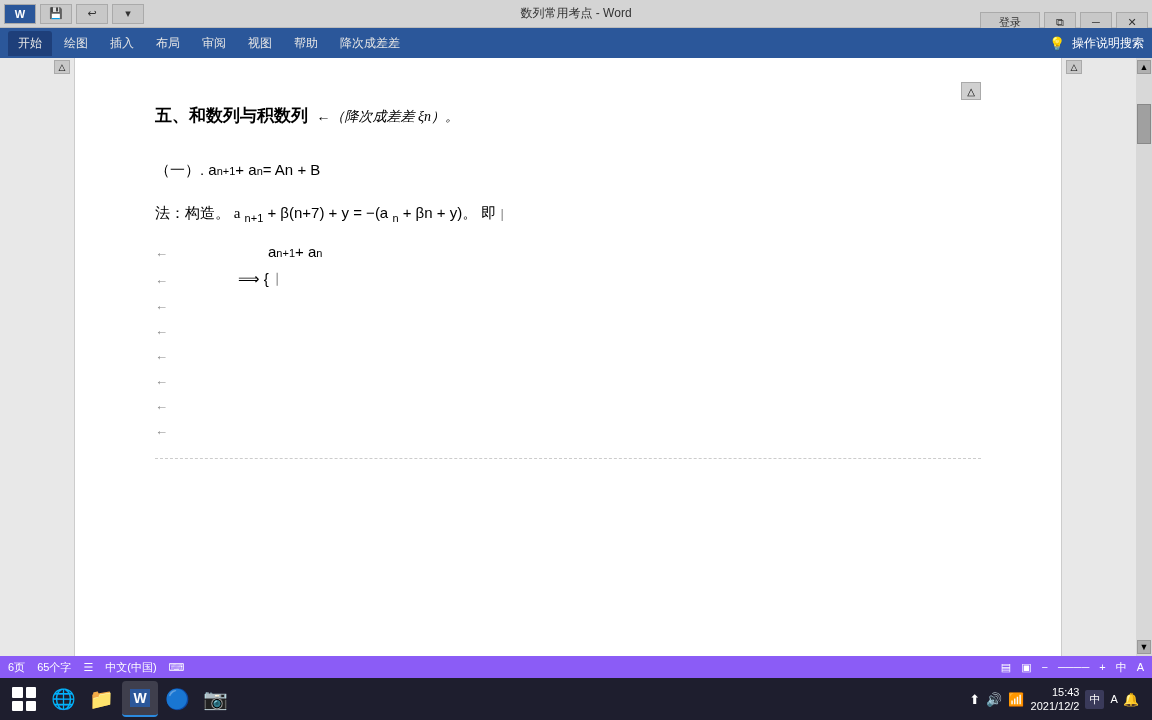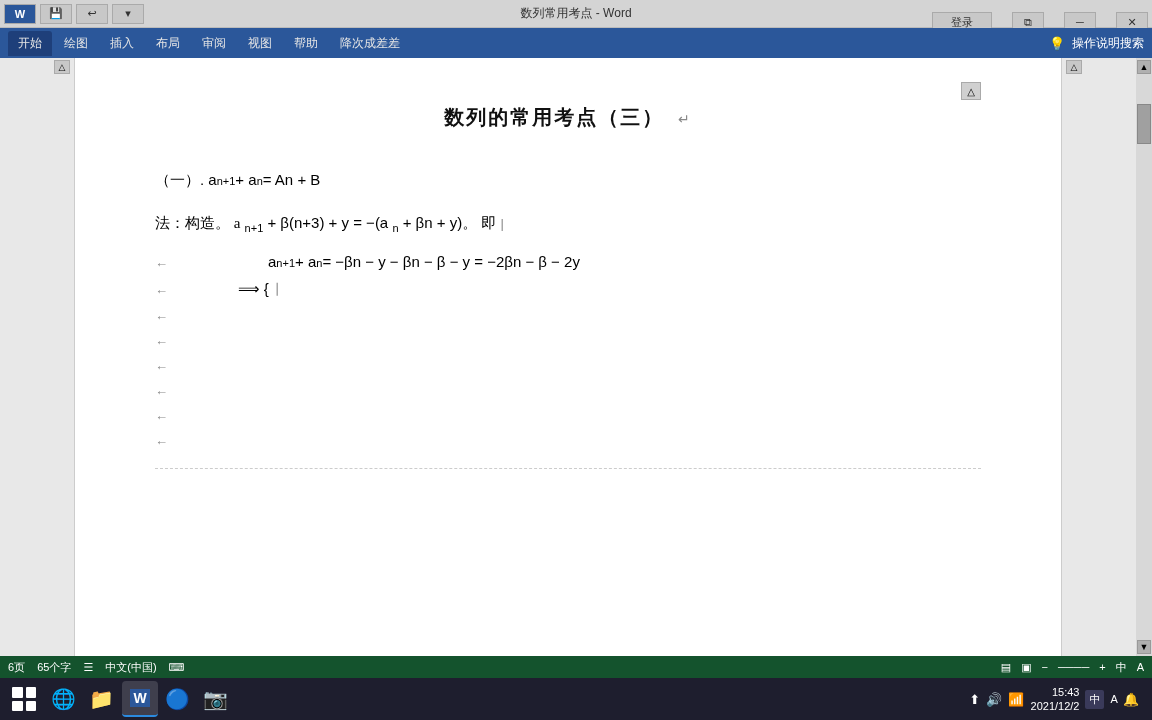--- a/index.html
+++ b/index.html
@@ -31,21 +31,21 @@
     #title-bar-center {
       position: absolute;
       left: 50%;
       transform: translateX(-50%);
       font-size: 12px;
       color: #333;
     }
     #title-bar-right {
       display: flex;
       align-items: center;
-      gap: 20px;
+      gap: 4px;
       margin-left: auto;
       margin-top: 17px;
     }
     .title-btn {
       width: 32px;
       height: 20px;
       background: #c8c8c8;
       border: 1px solid #aaa;
       font-size: 11px;
       display: flex;
@@ -222,51 +222,50 @@
       <div style="width:16px;height:14px;background:#c8c8c8;border:1px solid #aaa;display:flex;align-items:center;justify-content:center;font-size:9px;">△</div>
     </div>
   </div>
 
   <div id="document-area" style="flex:1;background:white;overflow-y:auto;padding:24px 80px;">
 
     <div style="display:flex;justify-content:flex-end;margin-bottom:4px;">
       <div style="width:20px;height:18px;background:#d0d0d0;border:1px solid #aaa;display:flex;align-items:center;justify-content:center;font-size:10px;cursor:pointer;">△</div>
     </div>
 
-    <div class="doc-title">
-      <span>数列的常用考点（三）</span>
-      <span style="font-size:14px;color:#888;margin-left:6px;font-weight:normal;">↵</span>
-    </div>
-
+
+    <div style="margin-bottom:22px;">
+      <span style="font-size:17px;font-weight:bold;">五、和数列与积数列</span>
+      <span style="font-size:14px;font-family:'KaiTi',cursive;font-style:italic;margin-left:4px;">←（降次成差差 ξn）。</span>
+    </div>
 
     <div style="margin-bottom:18px;display:flex;align-items:baseline;">
       <span style="font-size:15px;margin-top:12px;">（一）.  a</span>
       <span style="font-size:11px;vertical-align:sub;">n+1</span>
       <span style="font-size:15px;"> + a</span>
       <span style="font-size:11px;vertical-align:sub;">n</span>
       <span style="font-size:15px;"> = An + B</span>
       <span style="font-size:13px;color:#aaa;margin-left:8px;"></span>
     </div>
 
     <div style="margin-bottom:14px;font-size:15px;line-height:2;">
       <span style="font-family:'KaiTi',cursive;">法：构造。 a</span>
       <span style="font-size:11px;vertical-align:sub;">n+1</span>
-      <span> + β(n+3) + y = −(a</span>
+      <span> + β(n+7) + y = −(a</span>
       <span style="font-size:11px;vertical-align:sub;">n</span>
       <span> + βn + y)。  即</span>
       <span style="font-size:13px;color:#888;">|</span>
     </div>
 
     <div style="margin-bottom:10px;display:flex;align-items:baseline;">
       <span style="font-size:13px;color:#888;margin-right:40px;">←</span>
       <span style="font-size:15px;margin-left:60px;">a</span>
       <span style="font-size:11px;vertical-align:sub;">n+1</span>
       <span style="font-size:15px;"> + a</span>
       <span style="font-size:11px;vertical-align:sub;">n</span>
-      <span style="font-size:15px;"> = −βn − y − βn − β − y = −2βn − β − 2y</span>
     </div>
 
     <div style="margin-bottom:10px;display:flex;align-items:center;">
       <span style="font-size:13px;color:#888;margin-right:40px;">←</span>
       <span style="font-size:15px;margin-left:30px;">⟹  {</span>
       <span style="font-size:11px;color:#888;margin-left:8px;">▏</span>
     </div>
 
     <div style="margin-bottom:10px;display:flex;">
       <span style="font-size:13px;color:#888;">←</span>
@@ -296,21 +295,21 @@
     </div>
   </div>
 
   <div id="scrollbar-area" style="width:16px;background:#d8d8d8;display:flex;flex-direction:column;align-items:center;padding:2px 0;">
     <div style="width:14px;height:14px;background:#b0b0b0;border:1px solid #999;cursor:pointer;display:flex;align-items:center;justify-content:center;font-size:9px;">▲</div>
     <div style="width:14px;height:40px;background:#a0a0a0;border:1px solid #888;margin-top:30px;cursor:pointer;"></div>
     <div style="margin-top:auto;width:14px;height:14px;background:#b0b0b0;border:1px solid #999;cursor:pointer;display:flex;align-items:center;justify-content:center;font-size:9px;">▼</div>
   </div>
 </div>
 
-<div id="status-bar" style="height:22px;background:#14532d;display:flex;align-items:center;padding:0 8px;gap:12px;font-size:11px;color:white;">
+<div id="status-bar" style="height:22px;background:#8b5cf6;display:flex;align-items:center;padding:0 8px;gap:12px;font-size:11px;color:white;">
   <span>6页</span>
   <span>65个字</span>
   <span>☰</span>
   <span>中文(中国)</span>
   <span>⌨</span>
   <div id="status-bar-right" style="margin-left:auto;display:flex;align-items:center;gap:10px;">
     <span style="cursor:pointer;">▤</span>
     <span style="cursor:pointer;">▣</span>
     <span style="cursor:pointer;">−</span>
     <span>────</span>

